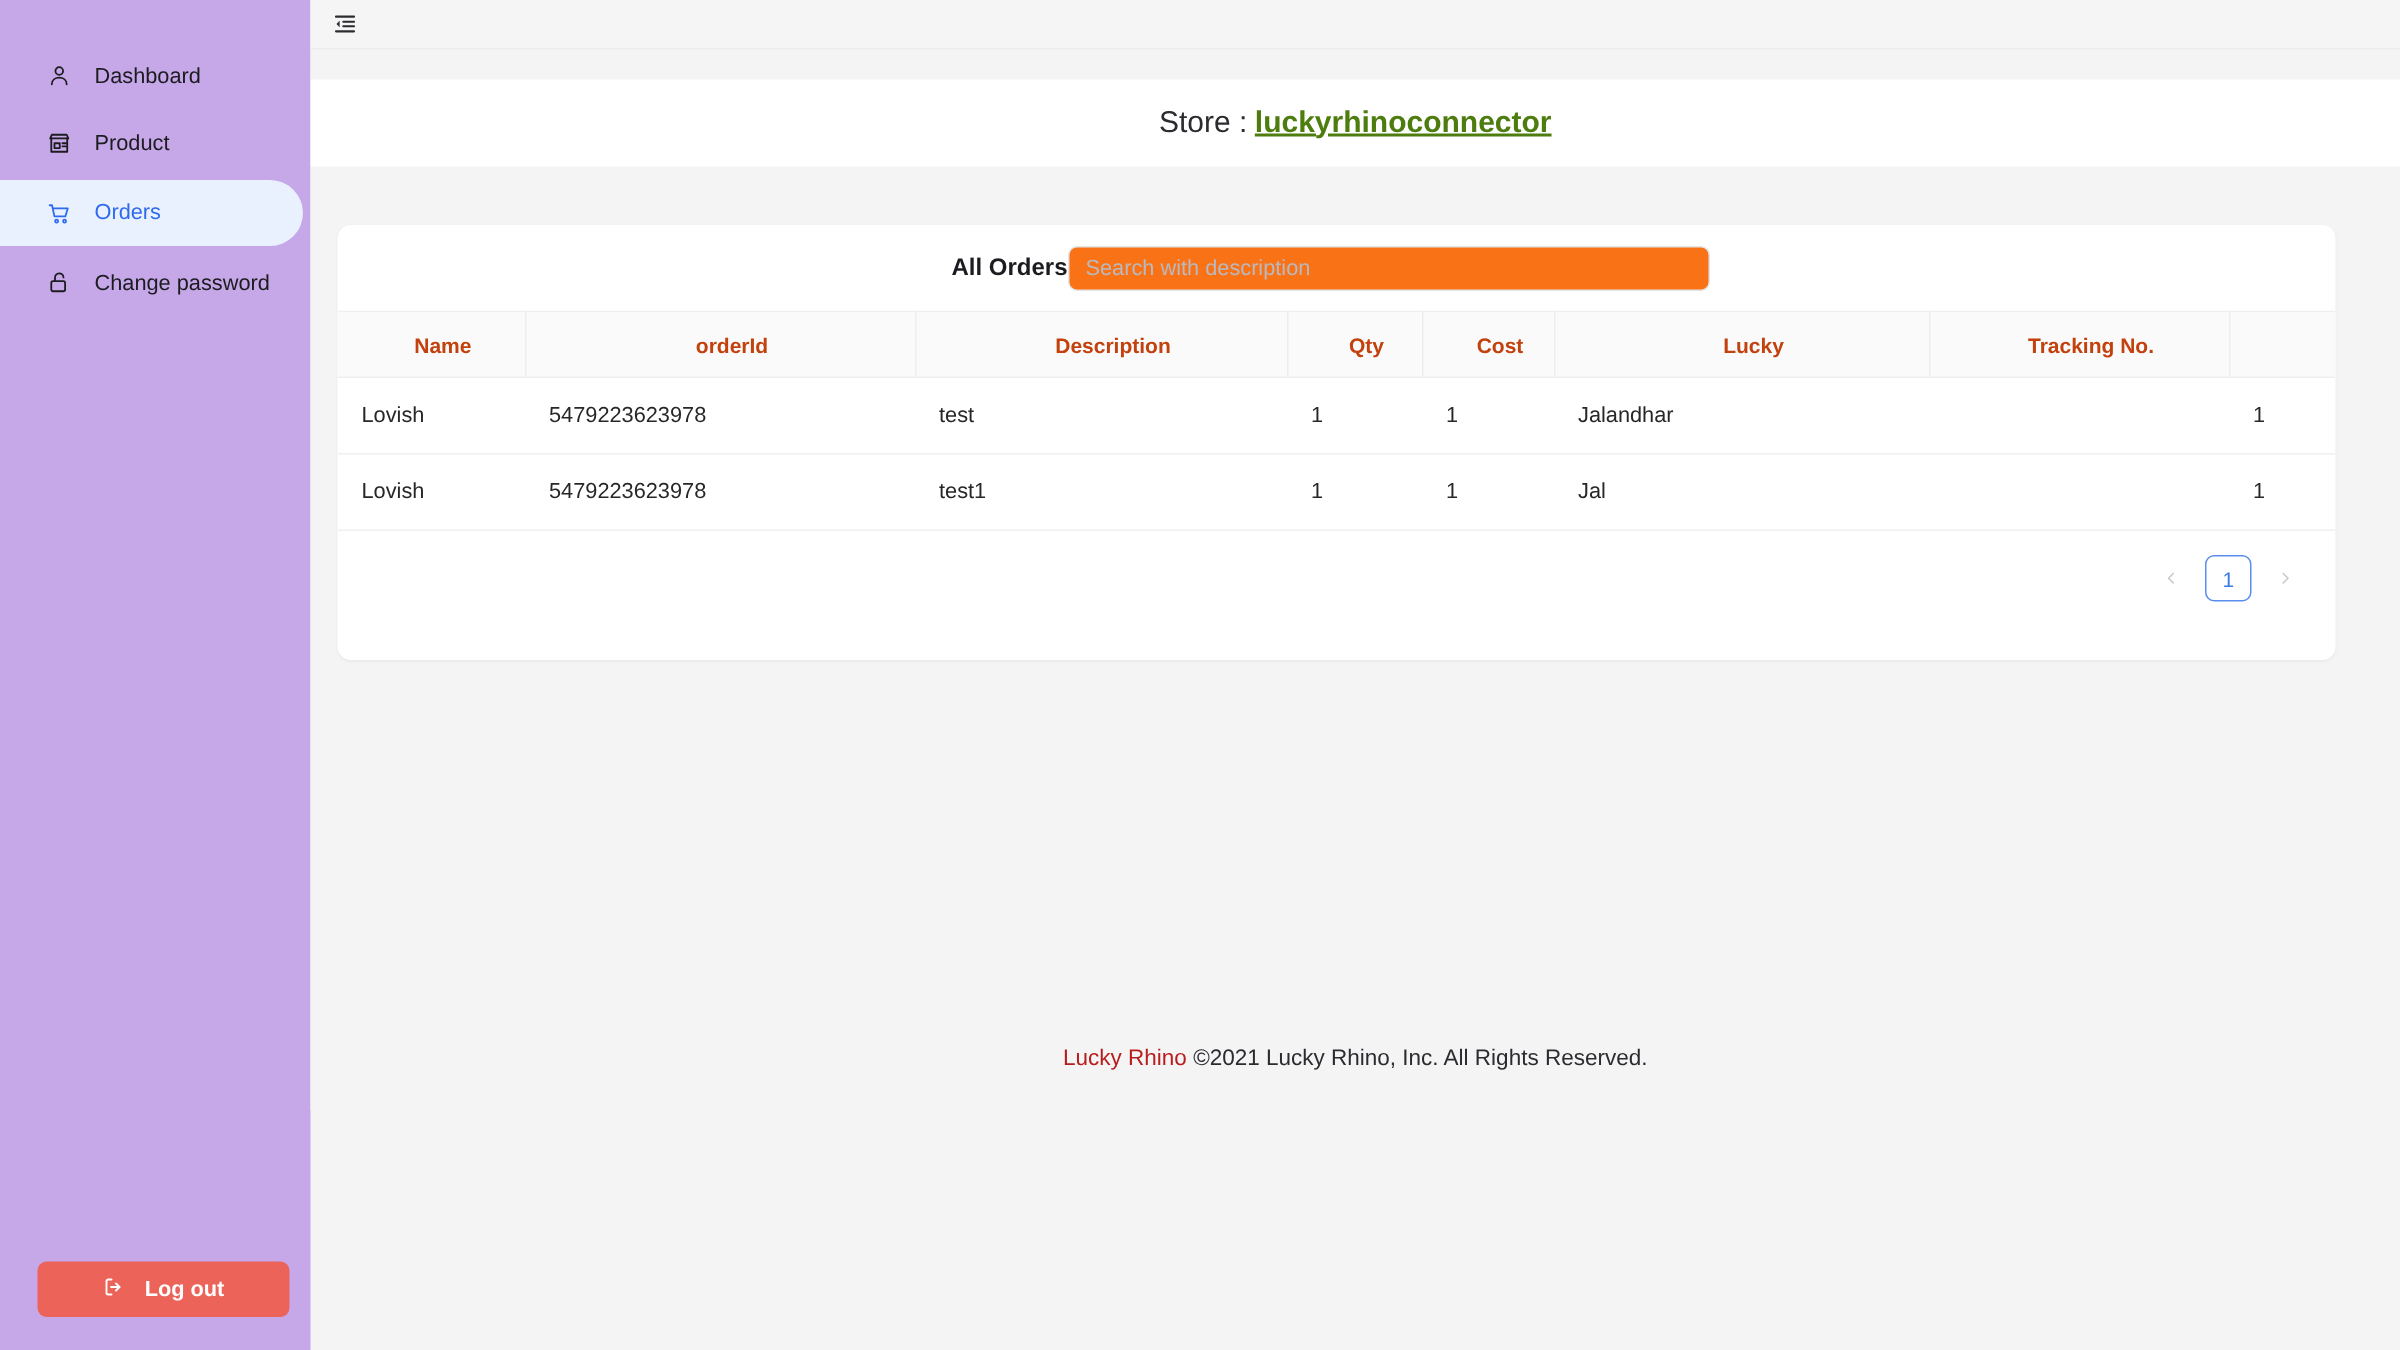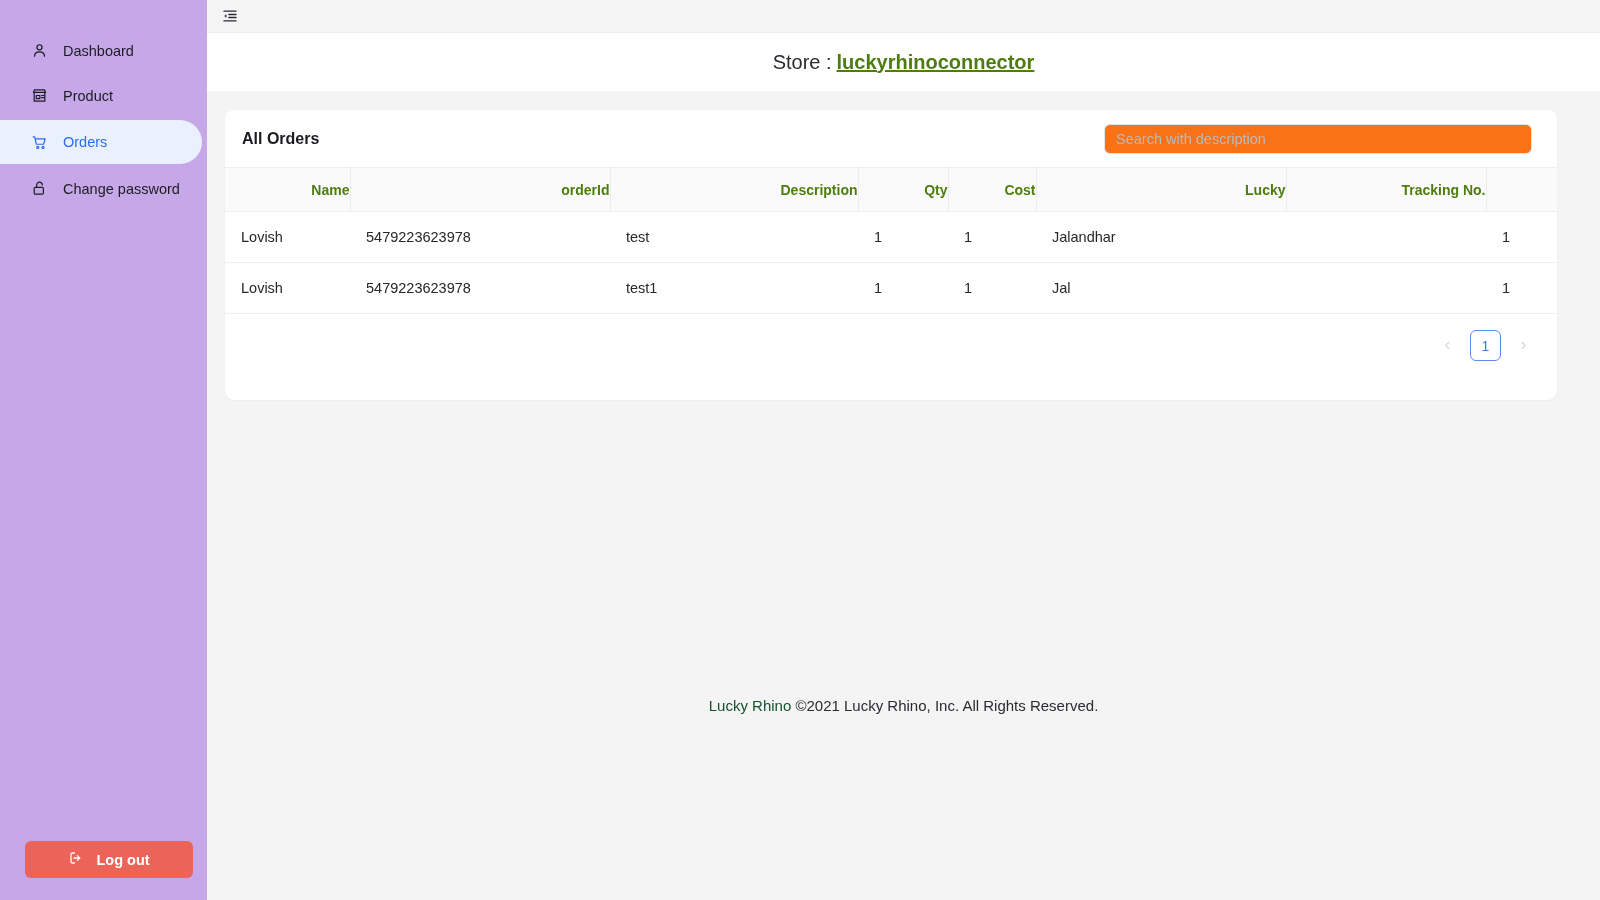--- a/index.html
+++ b/index.html
@@ -84,20 +84,21 @@
   }
 
   
   .main {
     flex: 1 1 auto;
     height: 740px;
     position: relative;
     background: #f4f4f5;
     display: flex; flex-direction: column;
     overflow: hidden;
+    gap: 20px;
   }
   .topbar {
     height: 33px;
     background: #f5f5f6;
     border-bottom: 1px solid #ececee;
     display: flex; align-items: center;
     padding-left: 10px;
     flex: 0 0 33px;
   }
   .menu-toggle {
@@ -130,21 +131,21 @@
     width: 1332px;
     height: 290px;
     box-shadow: 0 1px 2px rgba(16,24,40,.04);
     overflow: hidden;
     position: relative;
   }
   .card-head {
     height: 57px;
     display: flex; align-items: center;
     padding: 0 25px 0 17px;
-    justify-content: space-between;
+    justify-content: center;
   }
   .card-title {
     font-size: 16px; font-weight: bold; color: #1c1c20;
   }
   .search-input {
     width: 428px; height: 30px;
     border: 1px solid #e4e4e7;
     border-radius: 6px;
     padding: 0 11px;
     font-size: 14.5px;
@@ -152,22 +153,22 @@
     font-family: "Liberation Sans", sans-serif;
     outline: none;
     background: #f97316;
   }
   .search-input::placeholder { color: #b9b9c0; }
 
   .table-clip { width: 100%; overflow: hidden; }
   table { border-collapse: collapse; width: 1420px; table-layout: fixed; }
   thead tr { background: #fafafa; border-top: 1px solid #efeff1; border-bottom: 1px solid #efeff1; }
   th {
-    text-align: right;
-    font-size: 14px; font-weight: bold; color: #4d7c0f;
+    text-align: center;
+    font-size: 14px; font-weight: bold; color: #c2410c;
     height: 44px;
     padding: 0 0 0 16px;
     border-left: 1px solid #ededef;
     white-space: nowrap;
   }
   th:first-child { border-left: none; }
   td {
     font-size: 14.5px; color: #27272a;
     height: 51px;
     padding: 0 0 0 16px;
@@ -210,21 +211,21 @@
     font-family: "Liberation Sans", sans-serif;
   }
 
   .footer {
     position: absolute;
     left: 0; right: 0; bottom: 26px;
     text-align: center;
     font-size: 15px;
     color: #2b2b30;
   }
-  .footer a { color: #14532d; text-decoration: none; }
+  .footer a { color: #b91c1c; text-decoration: none; }
 </style>
 </head>
 <body>
 
 <div class="app">
 
   <aside class="sidebar">
 
 
     <nav class="nav">

